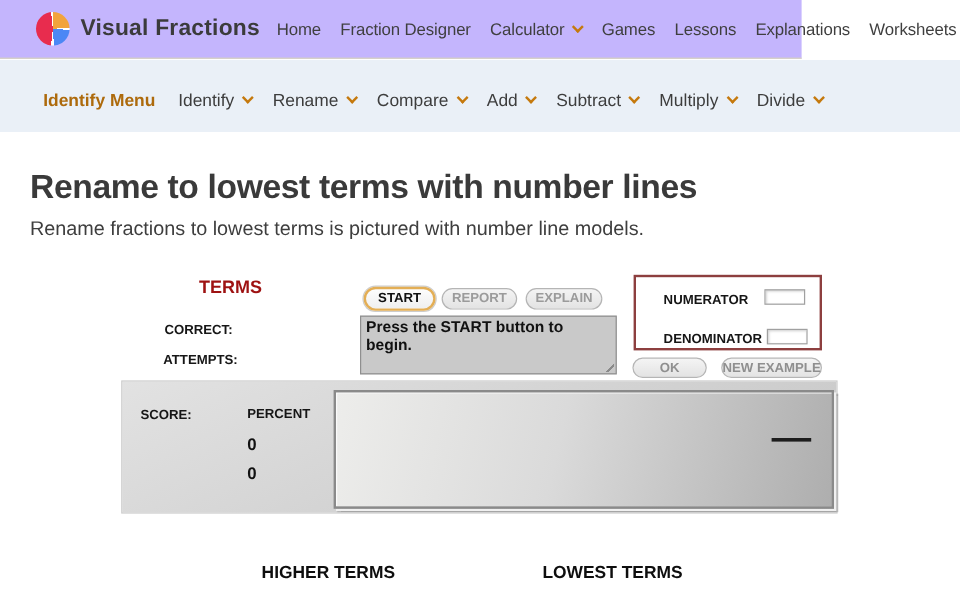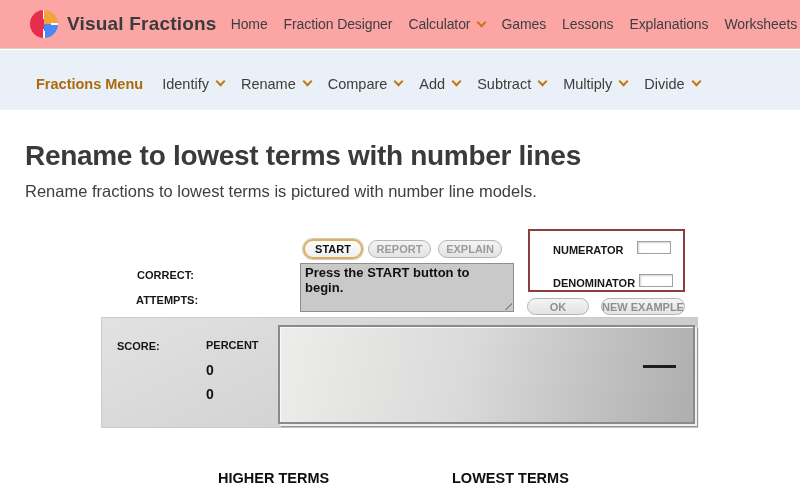--- a/index.html
+++ b/index.html
@@ -1,21 +1,21 @@
 <!DOCTYPE html>
 <html><head>
 <meta charset="utf-8">
 <style>
   * { margin:0; padding:0; box-sizing:border-box; }
   body { font-family:"Liberation Sans", sans-serif; background:#fff; }
   .page { position:relative; width:800px; height:495px; background:#ffffff; overflow:hidden; }
 
   
-  .topnav { position:absolute; top:0; left:0; width:800px; height:49px;
-            background:#fca5a5; border-bottom:1px solid #d8d4bc;
+  .topnav { position:absolute; top:0; left:0; width:668px; height:49px;
+            background:#c4b5fd; border-bottom:1px solid #d8d4bc;
             display:flex; align-items:center; white-space:nowrap; }
   .brand { display:flex; align-items:center; gap:9px; margin-left:30px; cursor:pointer; }
   .pie { width:28px; height:28px; border-radius:50%;
          background:conic-gradient(from 0deg,
             #f2a33c 0deg 86deg, #ffffff 86deg 94deg,
             #4b87f5 94deg 176deg, #ffffff 176deg 186deg,
             #e82c4e 186deg 354deg, #ffffff 354deg 360deg); }
   .brand-name { font-size:19px; font-weight:bold; color:#3b3b3b; letter-spacing:0.2px; }
   .topnav-items { display:flex; align-items:center; margin-left:14px; gap:16px;
                   font-size:14px; color:#3f3f3f; letter-spacing:-0.1px; }
@@ -126,21 +126,21 @@
           <span>Explanations</span>
         </span>
       <span class="topnav-item">
           <span>Worksheets</span>
         </span>
 
     </div>
   </div>
 
   <div class="subnav">
-    <span class="designer-menu">Fractions Menu</span>
+    <span class="designer-menu">Identify Menu</span>
     <div class="subnav-items">
       <span class="subnav-item">
           <span>Identify</span>
           <span class="chev"></span>
         </span>
       <span class="subnav-item">
           <span>Rename</span>
           <span class="chev"></span>
         </span>
       <span class="subnav-item">
@@ -163,20 +163,21 @@
           <span>Divide</span>
           <span class="chev"></span>
         </span>
     </div>
   </div>
 
   <h1 class="page-title">Rename to lowest terms with number lines</h1>
   <div class="page-subtitle">Rename fractions to lowest terms is pictured with number line models.</div>
 
   <div class="applet-heading">
+    <div>TERMS</div>
   </div>
 
   <span class="small-label correct-label">CORRECT:</span>
   <span class="small-label attempts-label">ATTEMPTS:</span>
 
   <button class="btn-start">START</button>
   <button class="btn-gray btn-report">REPORT</button>
   <button class="btn-gray btn-explain">EXPLAIN</button>
 
   <div class="msg-wrap">

